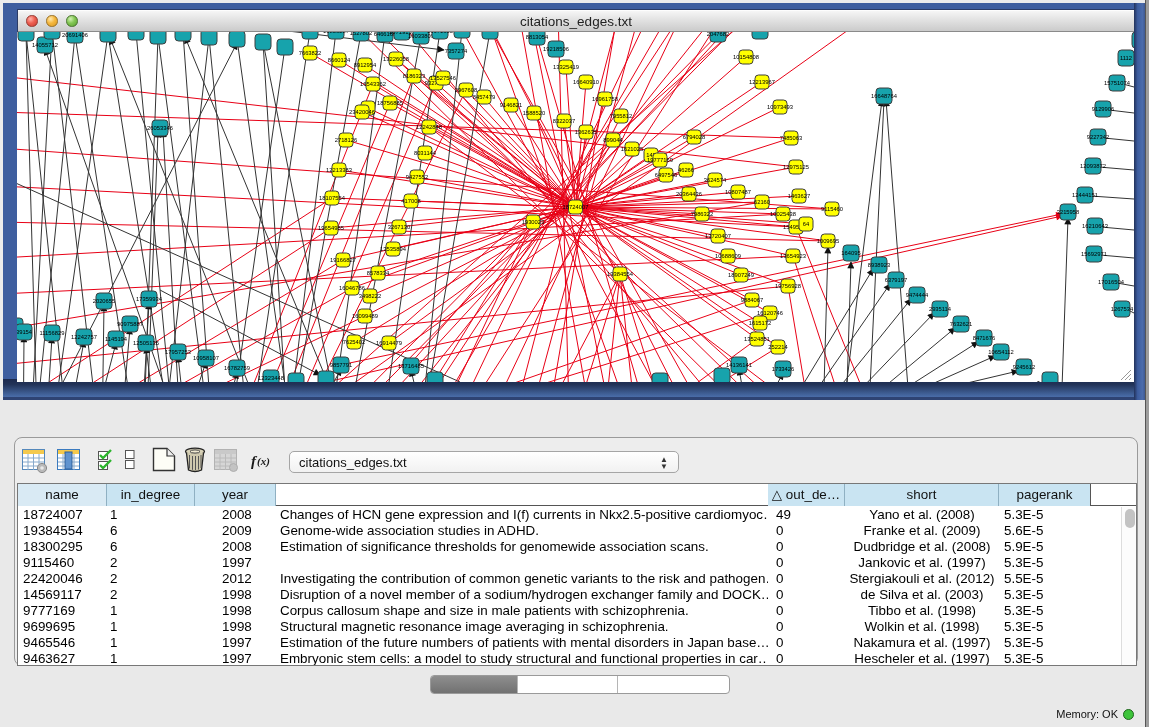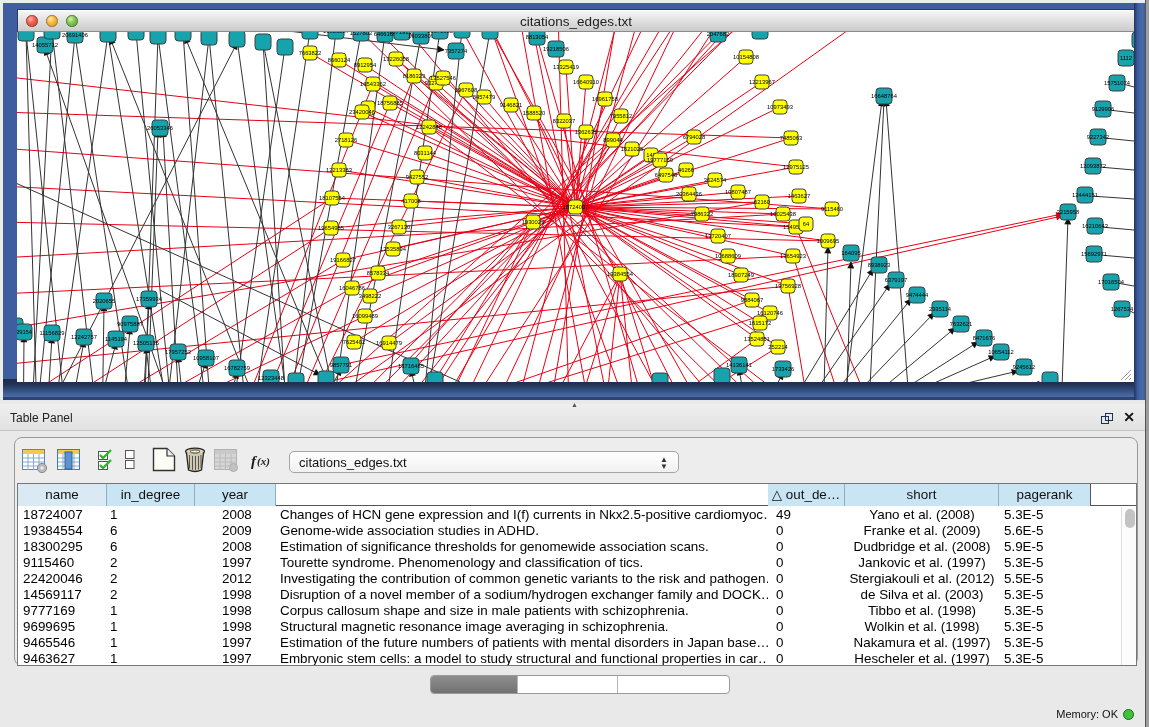--- a/index.html
+++ b/index.html
@@ -575,29 +575,20 @@
 <rect x="568.5" y="200" width="14" height="14" rx="3.5" fill="#ffff00" stroke="#3c3c3c" stroke-width="1"></rect>
       <text x="575.5" y="209" font-size="5.8" fill="#000" text-anchor="middle">18724007</text>
 </svg>
   <div id="titlebar" style="position:absolute;left:18px;top:10px;width:1116px;height:22px;">
      <div class="t">citations_edges.txt</div>
      <div class="tl" id="tlr"></div>
       <div class="tl" id="tly"></div>
       <div class="tl" id="tlg"></div>
   </div>
   <div id="panel">
-    <div id="tpbar">
-        <div class="t">Table Panel</div>
-      <svg id="tpfloat" viewBox="0 0 12 11">
-          <rect x="0.5" y="3.5" width="7" height="7" fill="none" stroke="#1d3050"></rect>
-          <rect x="4.5" y="0.5" width="7" height="7" fill="none" stroke="#1d3050"></rect>
-        </svg>
-      <div id="tpx">✕</div>
-      <div id="divarrow">▲</div>
-    </div>
     <div id="container">
       <div id="toolbar">
         <svg width="1124" height="45" viewBox="0 0 1124 45">
 
           <g transform="translate(7,11)">
             <rect x="0.5" y="0.5" width="22" height="20" fill="#fff" stroke="#5588bb"></rect>
             <rect x="1" y="1" width="21" height="4" fill="#f4c94d"></rect>
             <path d="M1 9 H22 M1 13 H22 M1 17 H22 M6 5 V21 M11.5 5 V21 M17 5 V21" stroke="#88aacc" stroke-width="1" fill="none"></path>
             <circle cx="20" cy="19" r="4.6" fill="#b9b9b9" stroke="#8a8a8a"></circle>
             <circle cx="20" cy="19" r="1.8" fill="#e9e9e9"></circle>
@@ -680,21 +671,20 @@
               <span class="c2">2008</span>
               <span class="c3">Estimation of significance thresholds for genomewide association scans.</span>
               <span class="c4">0</span>
               <span class="c5">Dudbridge et al. (2008)</span>
               <span class="c6">5.9E‑5</span>
             </div>
 <div class="tr">
               <span class="c0">9115460</span>
               <span class="c1">2</span>
               <span class="c2">1997</span>
-              <span class="c3">Tourette syndrome. Phenomenology and classification of tics.</span>
               <span class="c4">0</span>
               <span class="c5">Jankovic et al. (1997)</span>
               <span class="c6">5.3E‑5</span>
             </div>
 <div class="tr">
               <span class="c0">22420046</span>
               <span class="c1">2</span>
               <span class="c2">2012</span>
               <span class="c3">Investigating the contribution of common genetic variants to the risk and pathogen…</span>
               <span class="c4">0</span>

